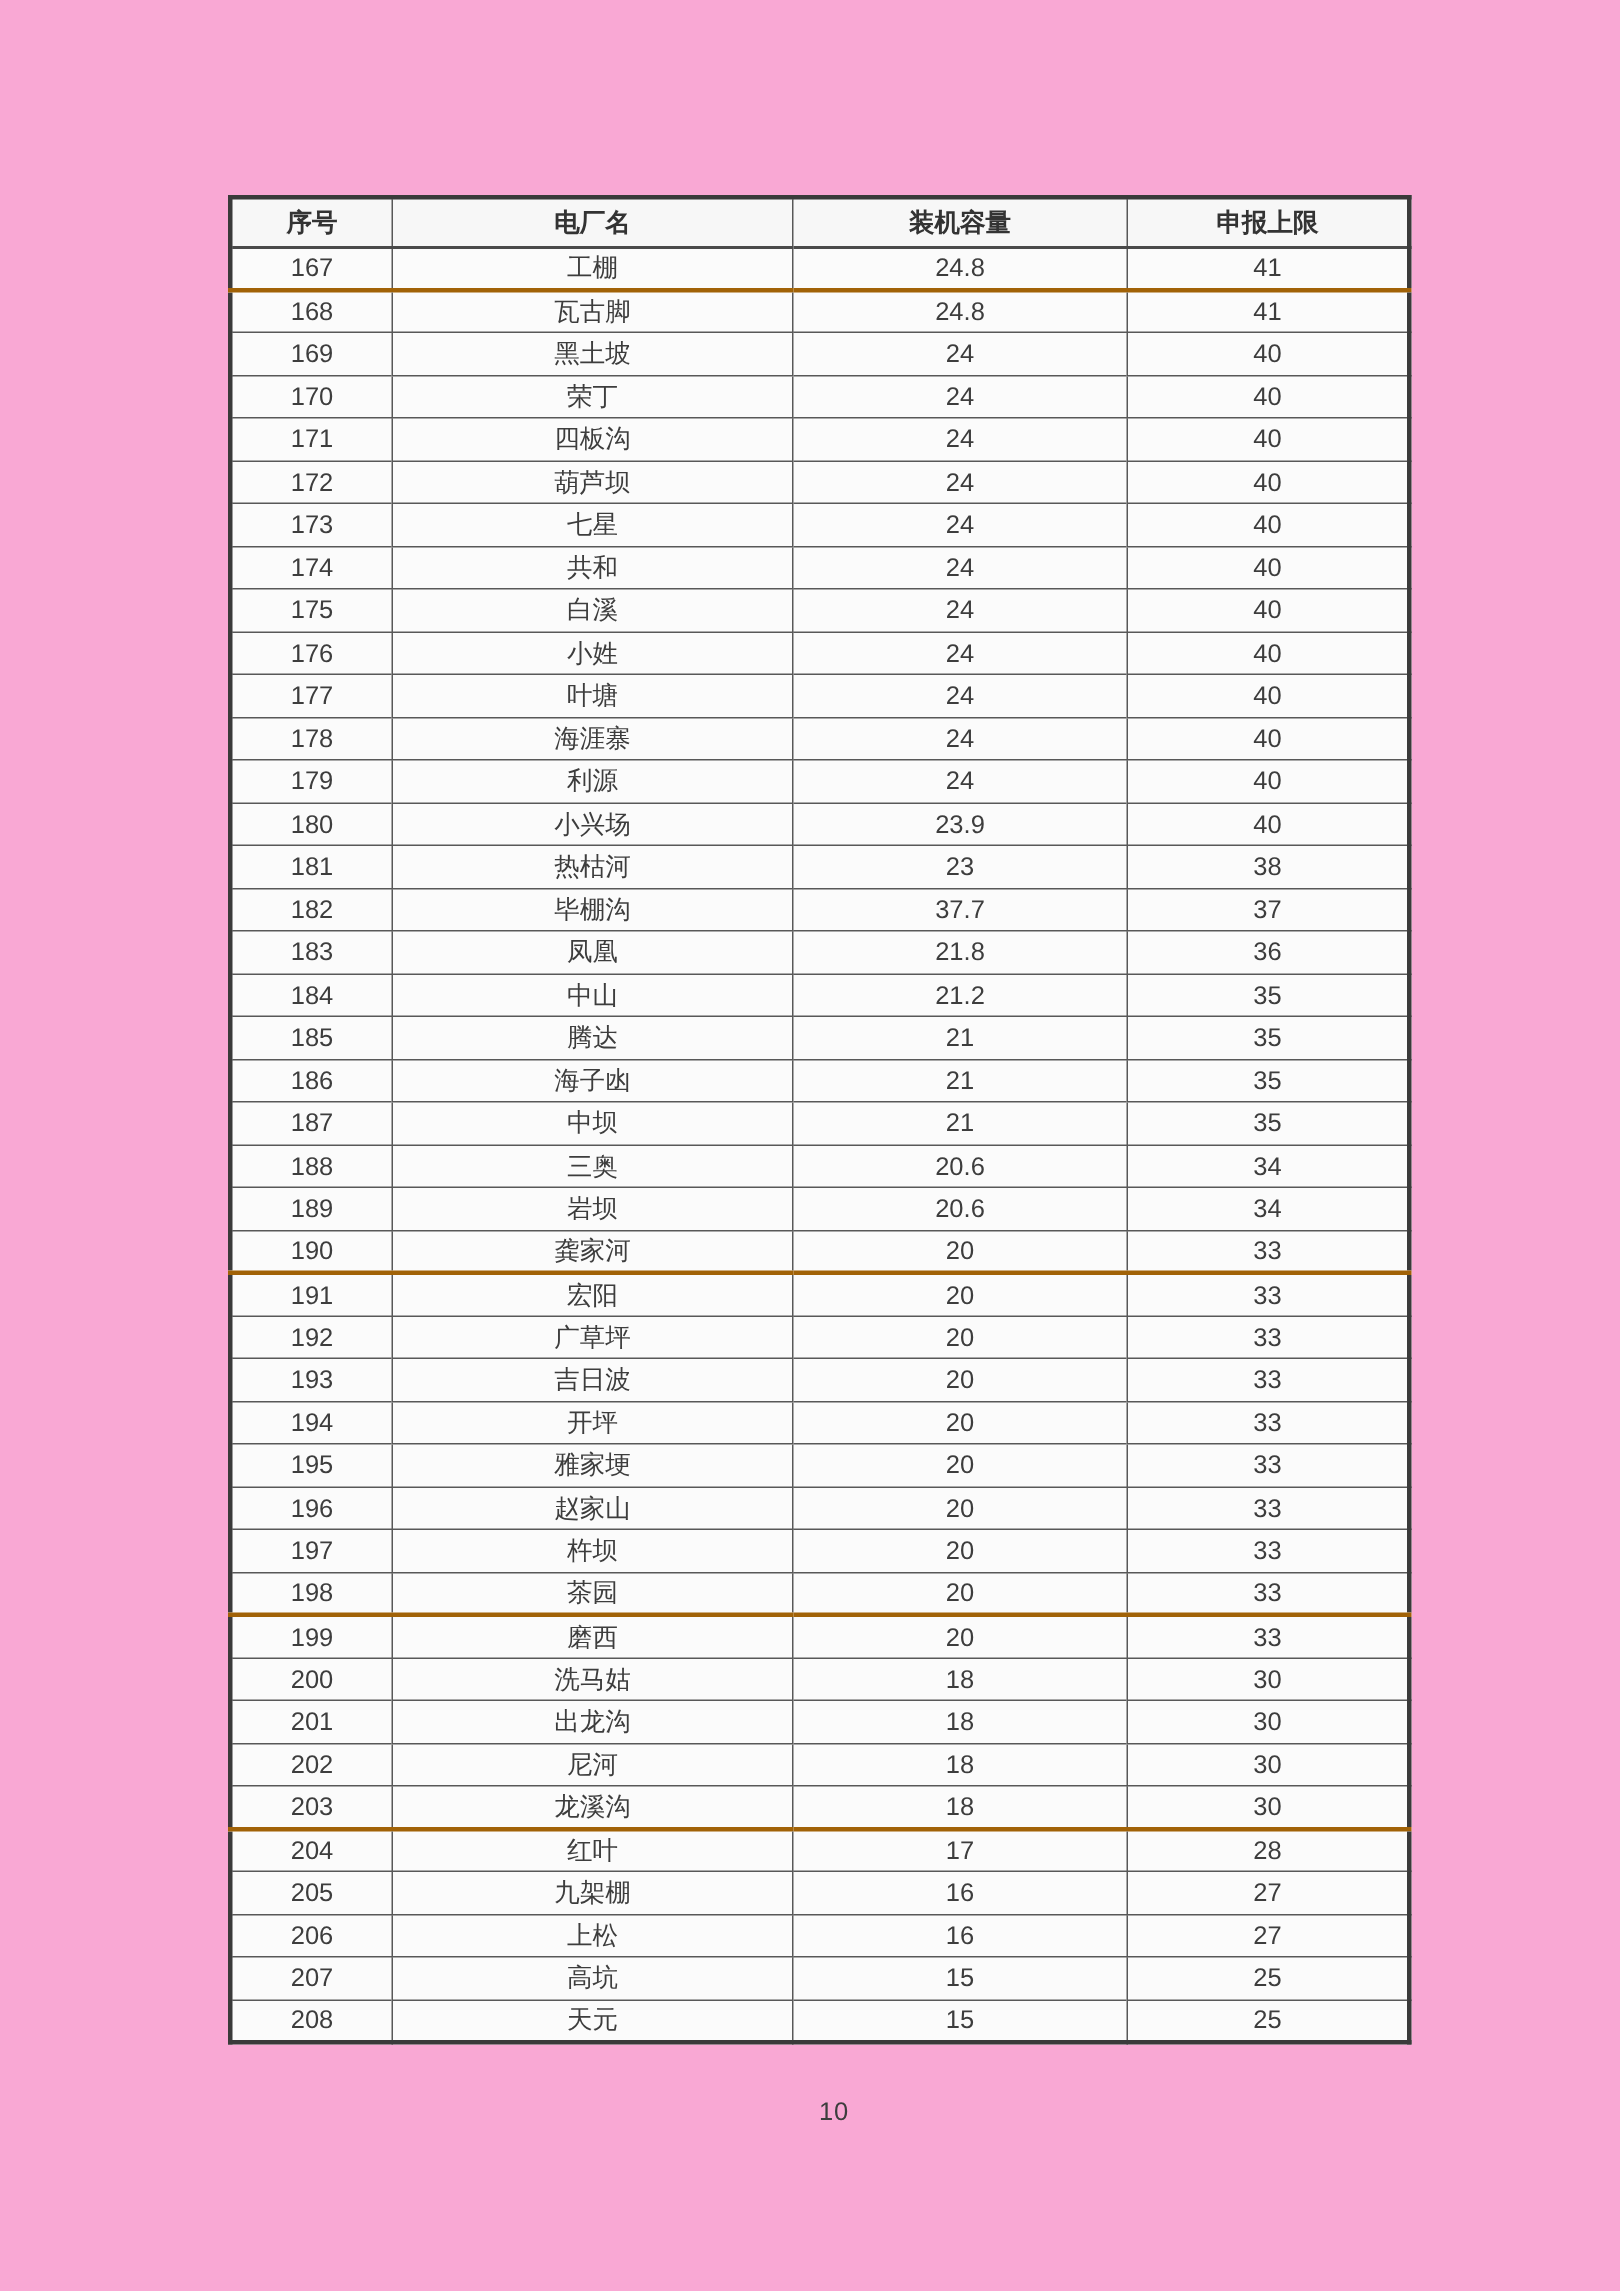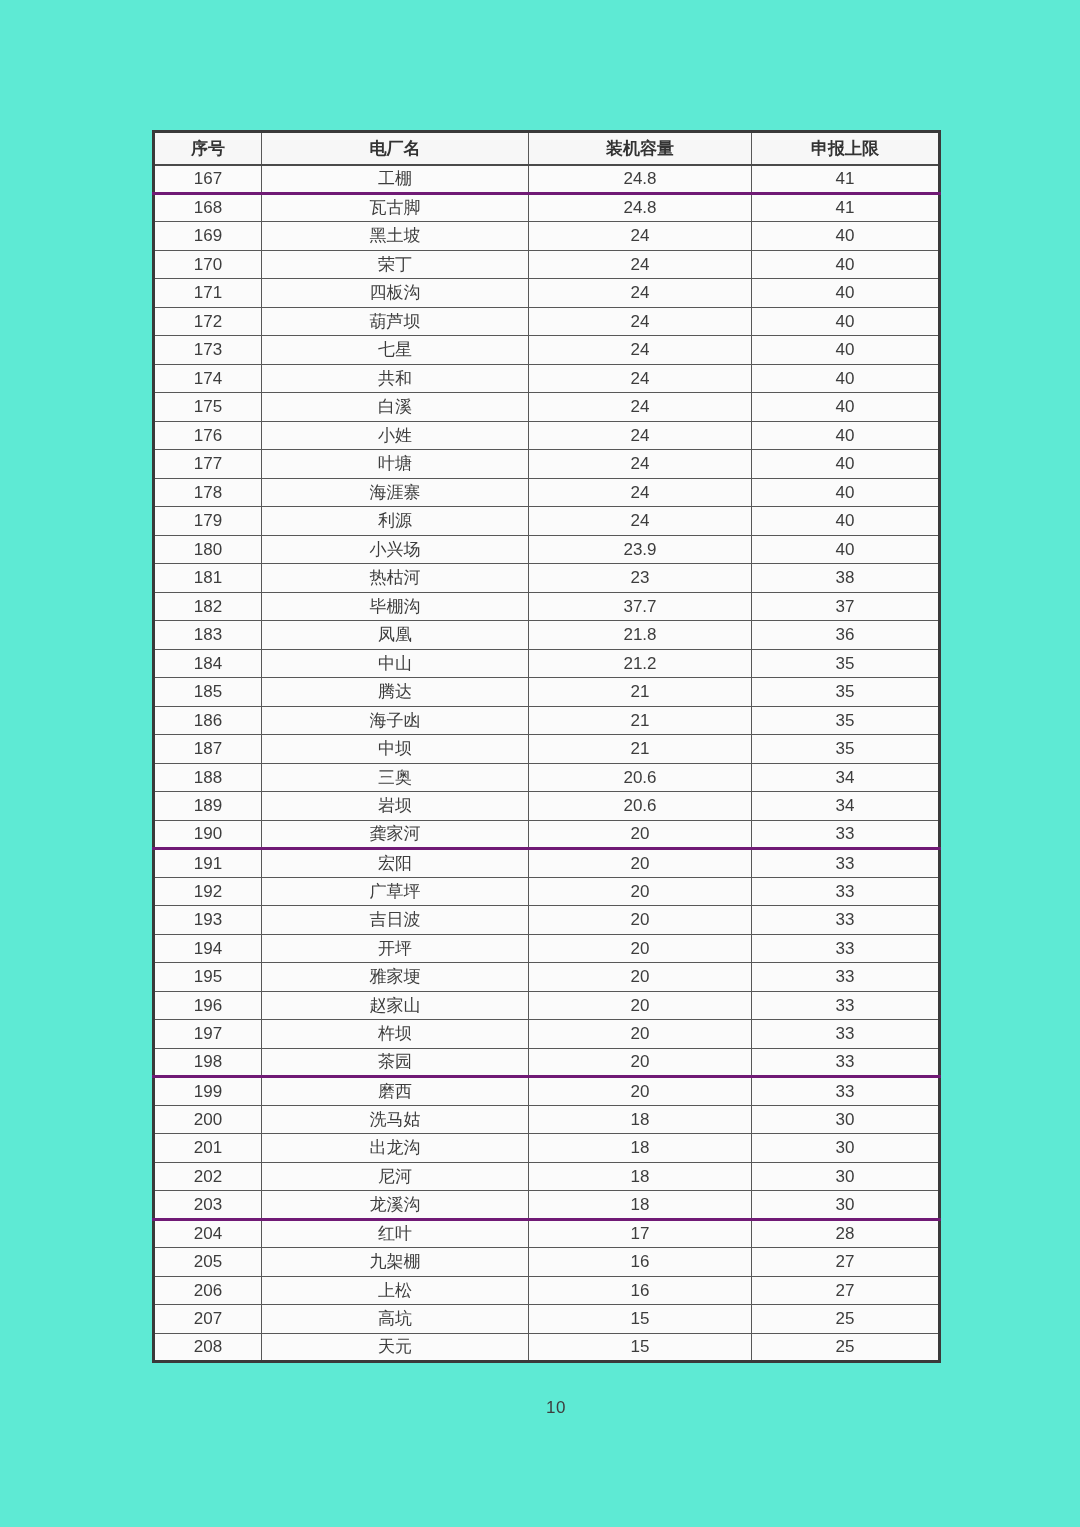--- a/index.html
+++ b/index.html
@@ -1,21 +1,21 @@
 <!DOCTYPE html>
 <html><head>
 <meta charset="utf-8">
 <style>
   * { margin: 0; padding: 0; box-sizing: border-box; }
   html, body { background: #ffffff; }
   .page {
     position: relative;
     width: 1080px;
     height: 1527px;
-    background: #5eead4;
+    background: #f9a8d4;
     font-family: "Liberation Sans", "DejaVu Sans", sans-serif;
     color: #3d3d3d;
     overflow: hidden;
   }
   .plants-table {
     position: absolute;
     left: 152px;
     top: 130px;
     width: 786px;
     border-collapse: collapse;
@@ -40,21 +40,21 @@
   }
   .plants-table th {
     font-weight: bold;
     height: 33px;
     font-size: 17px;
     color: #333333;
     border-bottom: 2px solid #4a4a4a;
     background: #f7f7f7;
   }
   
-  tr.thick-after th, tr.thick-after td { border-bottom: 3px solid #701a75; }
+  tr.thick-after th, tr.thick-after td { border-bottom: 3px solid #a16207; }
   tr.dotted-after th, tr.dotted-after td { border-bottom: 1px dotted #6f6f6f; text-align: center; }
   .page-footer {
     position: absolute;
     left: 16px;
     top: 1398px;
     width: 100%;
     text-align: center;
     font-size: 17px;
     color: #3d3d3d;
     letter-spacing: 0.5px;

